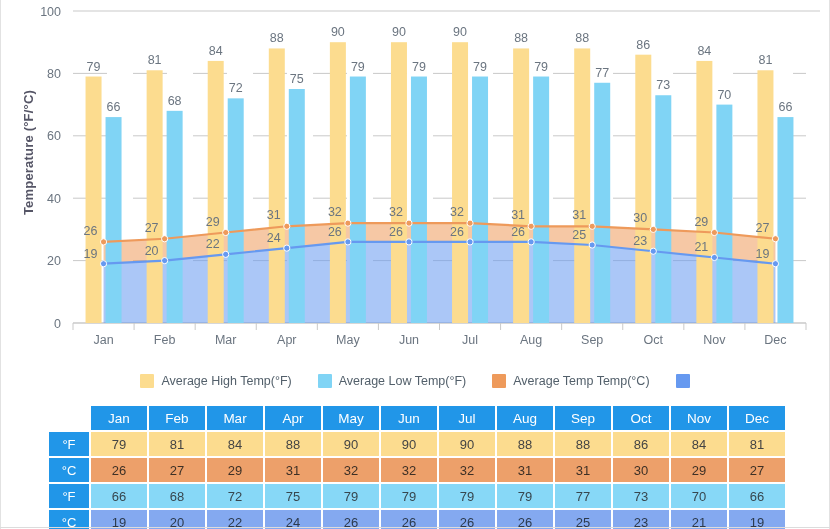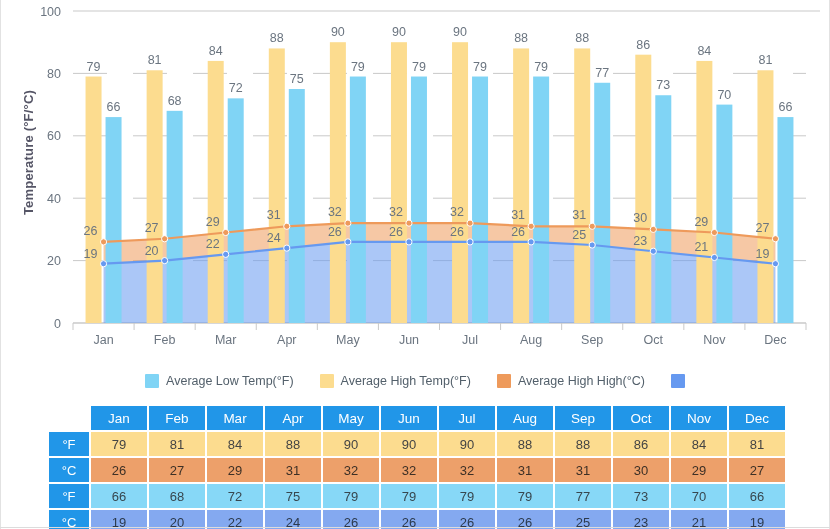--- a/index.html
+++ b/index.html
@@ -280,30 +280,30 @@
         <text x="531.125" y="344" text-anchor="middle" font-family="&quot;Liberation Sans&quot;, sans-serif" font-size="12.5" fill="#6b7580">Aug</text>
         <text x="592.2083333333334" y="344" text-anchor="middle" font-family="&quot;Liberation Sans&quot;, sans-serif" font-size="12.5" fill="#6b7580">Sep</text>
         <text x="653.2916666666666" y="344" text-anchor="middle" font-family="&quot;Liberation Sans&quot;, sans-serif" font-size="12.5" fill="#6b7580">Oct</text>
         <text x="714.375" y="344" text-anchor="middle" font-family="&quot;Liberation Sans&quot;, sans-serif" font-size="12.5" fill="#6b7580">Nov</text>
         <text x="775.4583333333334" y="344" text-anchor="middle" font-family="&quot;Liberation Sans&quot;, sans-serif" font-size="12.5" fill="#6b7580">Dec</text>
       </svg>
   </div>
 
   <div id="legend">
       <div class="legend-item">
+        <span class="legend-swatch" style="background: rgb(252, 220, 143);"></span>
+        <span class="legend-label">Average High Temp(°F)</span>
+      </div>
+      <div class="legend-item">
         <span class="legend-swatch" style="background: rgb(128, 212, 245);"></span>
         <span class="legend-label">Average Low Temp(°F)</span>
       </div>
       <div class="legend-item">
-        <span class="legend-swatch" style="background: rgb(252, 220, 143);"></span>
-        <span class="legend-label">Average High Temp(°F)</span>
-      </div>
-      <div class="legend-item">
         <span class="legend-swatch" style="background: rgb(238, 154, 91);"></span>
-        <span class="legend-label">Average High High(°C)</span>
+        <span class="legend-label">Average Temp Temp(°C)</span>
       </div>
       <div class="legend-item">
         <span class="legend-swatch" style="background: rgb(102, 153, 240);"></span>
       </div>
     </div>
 
   <table id="data-table">
     <thead>
       <tr>
           <th class="corner-cell"></th>

